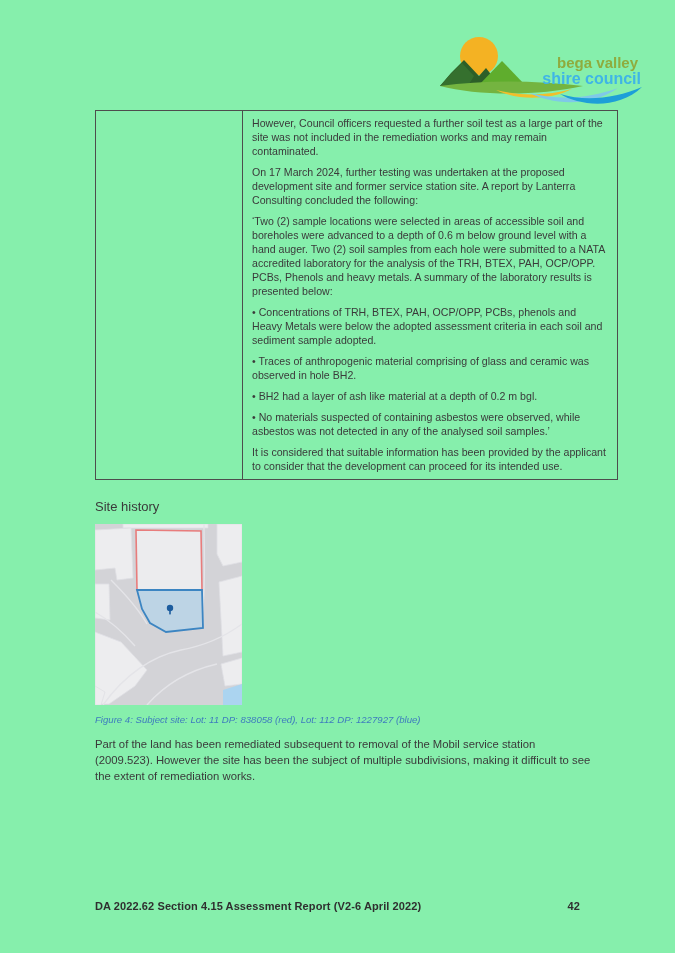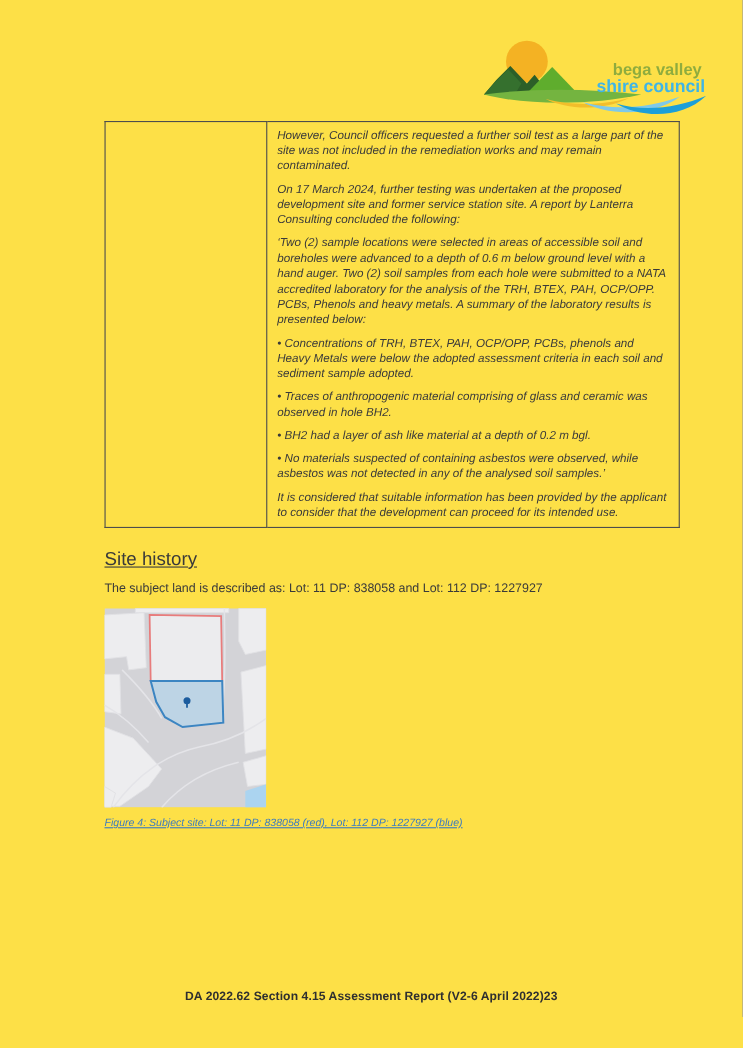--- a/index.html
+++ b/index.html
@@ -1,75 +1,72 @@
 <!DOCTYPE html>
 <html><head>
 <meta charset="utf-8">
 <style>
   html,body{margin:0;padding:0;background:#9a9a9a;}
   .page{
     position:relative;
     width:675px;height:953px;
     margin:0 auto;
-    background:#fde047;
+    background:#86efac;
     font-family:"Liberation Sans","DejaVu Sans",sans-serif;
     color:#3a3a3a;
     overflow:hidden;
   }
   
   .logo{position:absolute;left:438px;top:34px;width:208px;height:70px;}
   
   .content{position:absolute;left:95px;top:110px;width:502px;}
   table.report{
     border-collapse:collapse;
     width:502px;
     table-layout:fixed;
-    font-style:italic;
   }
   table.report td{
     border:1px solid #4d4d4d;
     vertical-align:top;
   }
   td.cell-left{width:144px;}
   td.cell-right{width:356px;padding:5px 9px 6px 9px;}
   .cell-right p{
     margin:0 0 7px 0;
     font-size:10.6px;
     line-height:14px;
   }
   .cell-right p:last-child{margin-bottom:0;}
   .h-underline{
     margin:19px 0 0 0;
-    font-size:17px;
+    font-size:13px;
     font-weight:normal;
-    text-decoration:underline;
   }
   .body-line{
     margin:9px 0 0 0;
     font-size:11.3px;
     line-height:15px;
   }
   .map-figure{margin:10px 0 0 0;display:block;}
   .figure-caption{
     margin:9px 0 0 0;
     font-size:9.6px;
     font-style:italic;
-    text-decoration:underline;
   }
   .closing-para{
     margin:11px 0 0 0;
     font-size:11.3px;
     line-height:16px;
     width:500px;
   }
   
   .footer{
     position:absolute;
     left:95px;top:900px;width:485px;
-    display:flex;justify-content:center;align-items:baseline;
+    display:flex;justify-content:space-between;align-items:baseline;
     font-size:11px;font-weight:bold;color:#2f2f2f;
     letter-spacing:0.1px;
   }
 </style>
 </head>
 <body>
 
 <div class="page">
 
   <div class="logo">
@@ -102,21 +99,20 @@
           <p>• BH2 had a layer of ash like material at a depth of 0.2 m bgl.</p>
           <p>• No materials suspected of containing asbestos were observed, while asbestos was not detected in any of the analysed soil samples.’</p>
           <p>It is considered that suitable information has been provided by the applicant to consider that the development can proceed for its intended use.</p>
         </td>
       </tr>
     </tbody>
       </table>
 
     <p class="h-underline">Site history</p>
 
-    <p class="body-line">The subject land is described as: Lot: 11 DP: 838058 and Lot: 112 DP: 1227927</p>
 
     <svg class="map-figure" width="147" height="181" viewBox="0 0 147 181">
       <rect x="0" y="0" width="147" height="181" fill="#D3D3D7"></rect>
       <g stroke-width="0.8" fill="#EDEDEF" stroke="#E0E0E4">
         <polygon points="28,0 113,0 113,4 28,4"></polygon>
         <polygon points="0,6 36,4 38,54 22,56 20,44 0,46"></polygon>
         <polygon points="0,60 14,60 15,96 0,94"></polygon>
         <polygon points="122,0 147,0 147,38 128,42 122,30"></polygon>
         <polygon points="124,58 147,52 147,128 128,132"></polygon>
         <polygon points="126,140 147,134 147,160 130,162"></polygon>
@@ -134,21 +130,22 @@
       <polygon points="41,6 106,7 107,66 42,66" fill="#ECECEE" stroke-width="1.6" stroke="#E87C7C"></polygon>
       <polygon points="42,66 107,66 108,104 71,108 55,99 47,85" fill-opacity="0.85" stroke-width="1.8" fill="#B9D4E8" stroke="#3C85C2"></polygon>
       <g fill="#1C5C9E">
         <circle cx="75" cy="84" r="3.2"></circle>
         <rect x="74.2" y="87" width="1.6" height="3.4"></rect>
       </g>
     </svg>
 
     <p class="figure-caption" style="color: rgb(62, 124, 190);">Figure 4: Subject site: Lot: 11 DP: 838058 (red), Lot: 112 DP: 1227927 (blue)</p>
 
+    <p class="closing-para">Part of the land has been remediated subsequent to removal of the Mobil service station (2009.523). However the site has been the subject of multiple subdivisions, making it difficult to see the extent of remediation works.</p>
 
   </div>
 
   <div class="footer">
     <span>DA 2022.62 Section 4.15 Assessment Report (V2-6 April 2022)</span>
-    <span>23</span>
+    <span>42</span>
   </div>
 
 </div>
 
 </body></html>

